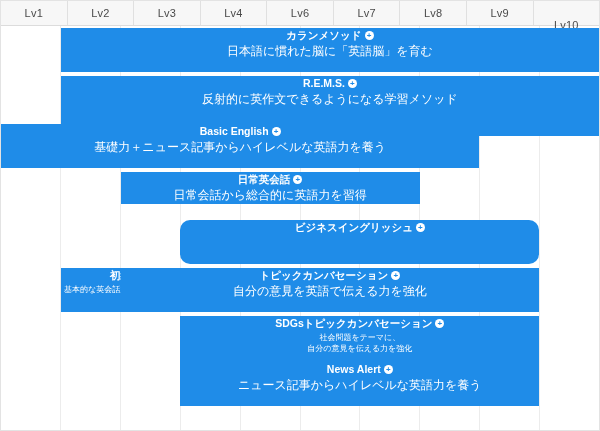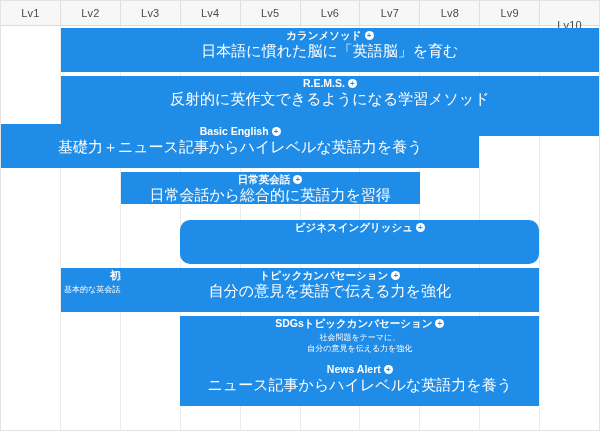--- a/index.html
+++ b/index.html
@@ -100,21 +100,21 @@
     height: 9px;
     border-radius: 50%;
     background: #ffffff;
     color: #1f8ce8;
     font-size: 8px;
     line-height: 9px;
     text-align: center;
     font-weight: bold;
   }
   .bar-sub {
-    font-size: 15px;
+    font-size: 12px;
     line-height: 14px;
     font-weight: normal;
     white-space: nowrap;
     text-align: center;
   }
   .bar-sub.small {
     font-size: 8px;
     line-height: 11px;
   }
   .bar.two-line .bar-title {
@@ -124,21 +124,20 @@
 </head>
 <body>
 
 <div id="chart">
 
   <div class="header-row">
     <div class="header-cell">Lv1</div>
     <div class="header-cell">Lv2</div>
     <div class="header-cell">Lv3</div>
     <div class="header-cell">Lv4</div>
-    <div class="header-cell">Lv5</div>
     <div class="header-cell">Lv6</div>
     <div class="header-cell">Lv7</div>
     <div class="header-cell">Lv8</div>
     <div class="header-cell">Lv9</div>
     <div class="header-cell">Lv10</div>
   </div>
 
   <div class="grid">
     <div class="grid-col"></div>
     <div class="grid-col"></div>

